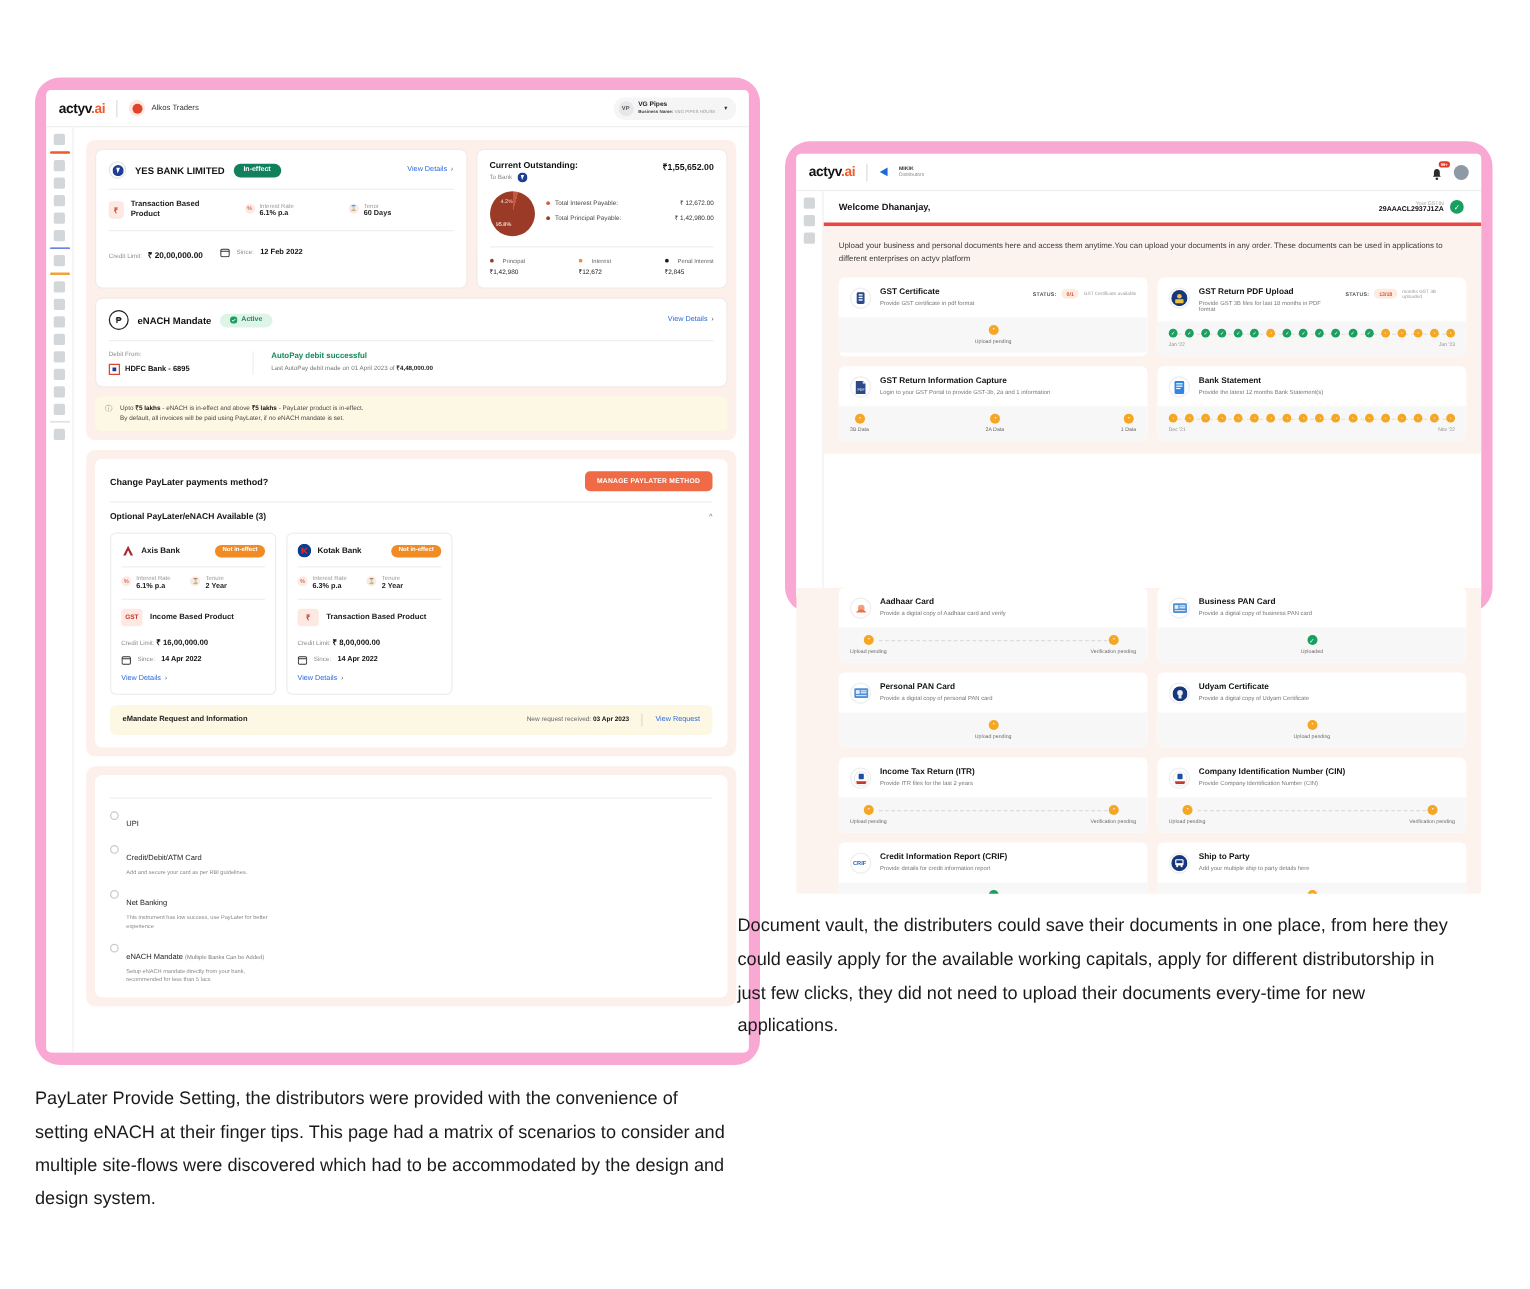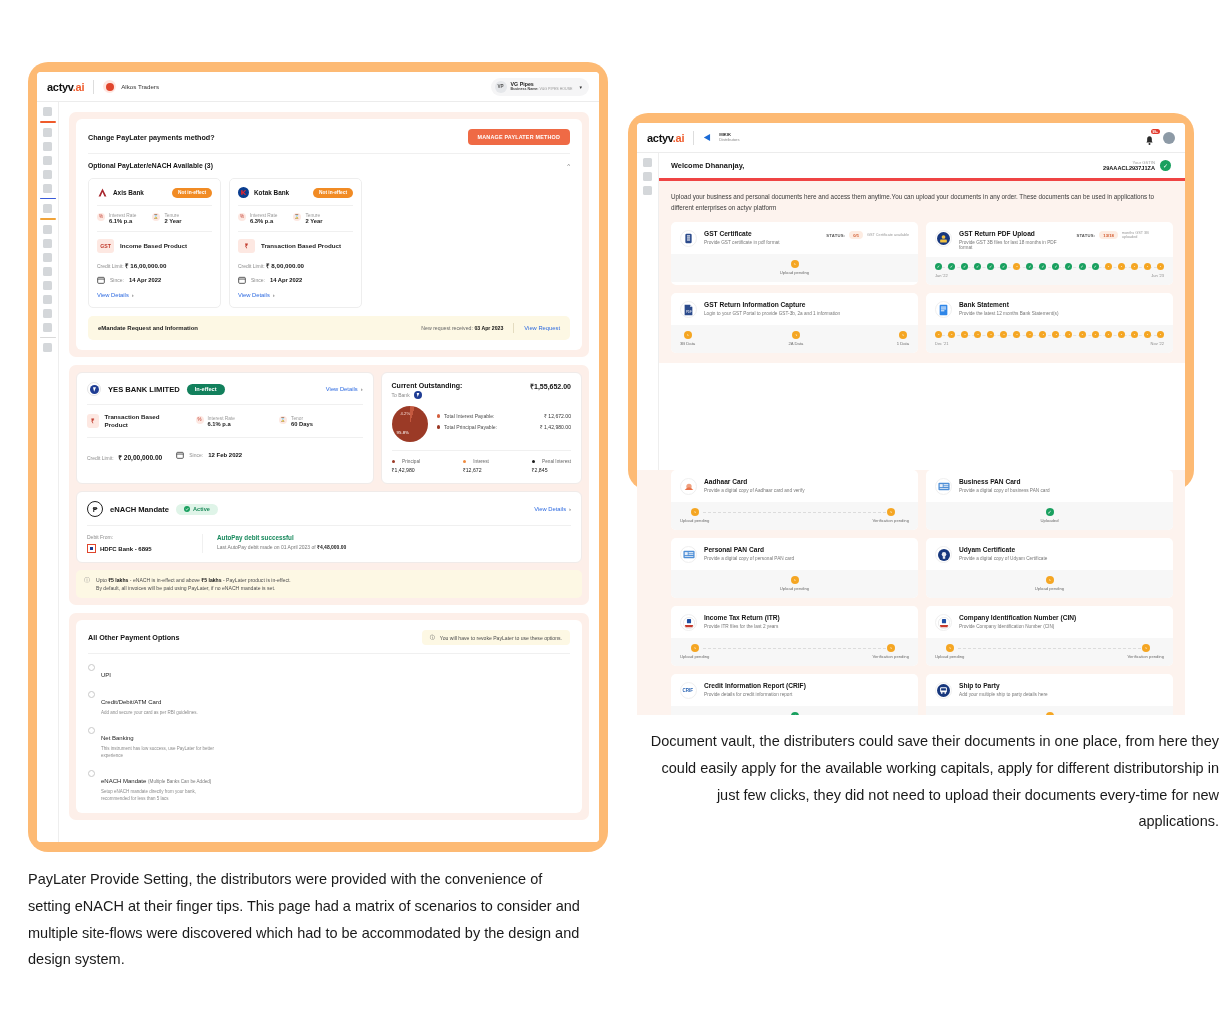--- a/index.html
+++ b/index.html
@@ -6,21 +6,21 @@
   body {
     width:1224px; height:1031px;
     background:#ffffff;
     font-family:"Liberation Sans", sans-serif;
     color:#222;
     position:relative;
     overflow:hidden;
   }
 
   
-  .tablet { position:absolute; background:#fdba74; border-radius:22px; padding:10px 0; }
+  .tablet { position:absolute; background:#f9a8d4; border-radius:22px; padding:10px 0; }
   .tablet-screen { background:#fff; overflow:hidden; height:100%; }
 
   #tablet-left { left:28px; top:62px; width:580px; height:790px; border-radius:20px; }
   #tablet-left .tablet-screen { margin:0 9px; height:770px; border-radius:4px; }
 
   #tablet-right { left:628px; top:113px; width:566px; height:377px; border-radius:20px; }
   #tablet-right .tablet-screen { margin:0 9px; height:357px; border-radius:4px; }
 
   
   #right-page-overflow {
@@ -227,21 +227,21 @@
   .tl-dot { width:7px; height:7px; border-radius:50%; position:relative;
             display:flex; align-items:center; justify-content:center;
             color:#fff; font-size:4px; }
   .tl-dot.g { background:#19a05f; }
   .tl-dot.o { background:#f5a623; }
   .tl-range { display:flex; justify-content:space-between; font-size:4px; color:#8d8d8d; margin-top:3px;}
 
   
   .caption { position:absolute; font-size:14.5px; line-height:1.85; color:#1a1a1a; }
   #caption-left { left:28px; top:866px; width:560px; }
-  #caption-right { left:644px; top:728px; width:575px;text-align:right; }
+  #caption-right { left:590px; top:728px; width:575px; }
   .bell { position:relative; width:11px; height:11px; }
   .bell-badge { position:absolute; top:-3px; right:-5px; background:#e23b2e; color:#fff;
                 font-size:3.2px; border-radius:4px; padding:0.5px 2px; font-weight:bold; }
   .avatar-r { width:12px; height:12px; border-radius:50%; background:#8d9aa6; }
 </style>
 </head>
 <body>
 
 <div class="tablet" id="tablet-left">
   <div class="tablet-screen">
@@ -289,20 +289,172 @@
         <div class="ico"></div>
         <div class="rule grey"></div>
         <div class="ico"></div>
       </div>
 
       <div class="lp-main">
 
         <div class="lp-scroll">
 
           <div class="panel">
+            <div class="row">
+
+              <div class="card bank-card">
+                <div class="bank-top">
+                  <span class="bank-logo">
+                    <svg width="9" height="9" viewBox="0 0 12 12">
+                        <circle cx="6" cy="6" r="6" fill="#1f3d94"></circle>
+                        <path d="M4 3 L8 3 L5.5 9 Z" fill="#fff"></path>
+                      </svg>
+                  </span>
+                  <span class="bank-name">YES BANK LIMITED</span>
+                  <span class="pill green">In-effect</span>
+                  <span class="link"><span>View Details</span><span class="chev">›</span></span>
+                </div>
+                <div class="divider"></div>
+                <div class="row" style="align-items:center">
+                  <div class="prod" style="flex:1">
+                    <span class="sq">₹</span>
+                    <span class="prod-t">Transaction Based Product</span>
+                  </div>
+                  <div class="vdiv"></div>
+                  <div class="kv" style="flex:1">
+                    <span class="kv-ic">%</span>
+                    <span>
+                      <span class="kv-l" style="display:block">Interest Rate</span>
+                      <span class="kv-v" style="display:block">6.1% p.a</span>
+                    </span>
+                  </div>
+                  <div class="kv" style="flex:1">
+                    <span class="kv-ic">⌛</span>
+                    <span>
+                      <span class="kv-l" style="display:block">Tenor</span>
+                      <span class="kv-v" style="display:block">60 Days</span>
+                    </span>
+                  </div>
+                </div>
+                <div class="divider"></div>
+                <div class="foot-line">
+                  <span><span class="fl-l">Credit Limit:</span>
+                  <span class="fl-v">₹ 20,00,000.00</span></span>
+                  <span style="display:flex;align-items:center;gap:5px">
+                    <svg width="8" height="8" viewBox="0 0 12 12">
+                        <rect x="1" y="2" width="10" height="9" rx="1.5" fill="none" stroke="#333" stroke-width="1.2"></rect>
+                        <line x1="1" y1="4.6" x2="11" y2="4.6" stroke="#333" stroke-width="1.2"></line>
+                      </svg>
+                    <span class="fl-l">Since:</span>
+                    <span class="fl-v" style="font-size:6px">12 Feb 2022</span>
+                  </span>
+                </div>
+              </div>
+
+              <div class="card out-card">
+                <div class="out-head">
+                  <div>
+                    <div class="out-t">Current Outstanding:</div>
+                    <div class="out-sub">
+                      <span>To Bank</span>
+                      <svg width="8" height="8" viewBox="0 0 12 12">
+                          <circle cx="6" cy="6" r="6" fill="#1f3d94"></circle>
+                          <path d="M4 3 L8 3 L5.5 9 Z" fill="#fff"></path>
+                        </svg>
+                    </div>
+                  </div>
+                  <div class="out-amt">₹1,55,652.00</div>
+                </div>
+                <div class="pie-wrap">
+                  <div class="pie">
+                    <span class="lab-a">4.2%</span>
+                    <span class="lab-b">95.8%</span>
+                  </div>
+                  <div class="legend-rows">
+                    <div class="lrow">
+                      <span class="ldot" style="background:#d4603f"></span>
+                      <span>Total Interest Payable:</span>
+                      <span class="lval">₹ 12,672.00</span>
+                    </div>
+                    <div class="lrow">
+                      <span class="ldot" style="background:#9b3a26"></span>
+                      <span>Total Principal Payable:</span>
+                      <span class="lval">₹ 1,42,980.00</span>
+                    </div>
+                  </div>
+                </div>
+                <div class="divider"></div>
+                <div class="out-foot">
+                  <div class="of">
+                    <div class="of-t">
+                        <span class="ldot" style="background:#9b3a26"></span>
+                        <span>Principal</span>
+                      </div>
+                    <div class="of-v">₹1,42,980</div>
+                  </div>
+                  <div class="of">
+                    <div class="of-t">
+                        <span class="ldot" style="background:#f08a3e"></span>
+                        <span>Interest</span>
+                      </div>
+                    <div class="of-v">₹12,672</div>
+                  </div>
+                  <div class="of">
+                    <div class="of-t">
+                        <span class="ldot" style="background:#1b1b1b"></span>
+                        <span>Penal Interest</span>
+                      </div>
+                    <div class="of-v">₹2,845</div>
+                  </div>
+                </div>
+              </div>
+            </div>
+
+            <div class="card enach">
+              <div class="bank-top">
+                <span class="circ-logo">₱</span>
+                <span class="bank-name">eNACH Mandate</span>
+                <span class="pill lgreen">
+                  <svg width="6" height="6" viewBox="0 0 12 12">
+                      <circle cx="6" cy="6" r="6" fill="#19a05f"></circle>
+                      <path d="M3.3 6.2 L5.2 8 L8.7 4.2" stroke="#fff" stroke-width="1.5" fill="none"></path>
+                    </svg>
+                  <span>Active</span>
+                </span>
+                <span class="link"><span>View Details</span><span class="chev">›</span></span>
+              </div>
+              <div class="divider"></div>
+              <div class="enach-body">
+                <div style="width:115px">
+                  <div class="debit-l">Debit From:</div>
+                  <div class="debit-v">
+                    <span class="hdfc-mark">
+                        <i></i>
+                      </span>
+                    <span>HDFC Bank - 6895</span>
+                  </div>
+                </div>
+                <div class="vdiv" style="margin:0 14px 0 0"></div>
+                <div>
+                  <div class="ap-ok">AutoPay debit successful</div>
+                  <div class="ap-sub"><span>Last AutoPay debit made on 01 April 2023 of </span><b>₹4,48,000.00</b></div>
+                </div>
+              </div>
+            </div>
+
+            <div class="note">
+              <span class="note-i">ⓘ</span>
+              <span class="note-t">
+                <span>Upto </span><b>₹5 lakhs</b><span> - eNACH is in-effect and above </span><b>₹5 lakhs</b><span> - PayLater product is in-effect.</span><br>
+                <span>By default, all invoices will be paid using PayLater, if no eNACH mandate is set.</span>
+              </span>
+            </div>
+          </div>
+
+          <div class="panel">
             <div class="white-card">
               <div class="wc-head">
                 <span class="wc-t">Change PayLater payments method?</span>
                 <button class="btn-primary">MANAGE PAYLATER METHOD</button>
               </div>
               <div class="divider"></div>
               <div class="wc-head">
                 <span class="sub-t">Optional PayLater/eNACH Available (3)</span>
                 <span class="chev-up">^</span>
               </div>
@@ -406,180 +558,21 @@
                 <span class="em-r">
                   <span class="em-l"><span>New request received:</span>&nbsp;<b>03 Apr 2023</b></span>
                   <span class="em-sep"></span>
                   <span class="link" style="margin:0">View Request</span>
                 </span>
               </div>
             </div>
           </div>
 
           <div class="panel">
-            <div class="row">
-
-              <div class="card bank-card">
-                <div class="bank-top">
-                  <span class="bank-logo">
-                    <svg width="9" height="9" viewBox="0 0 12 12">
-                        <circle cx="6" cy="6" r="6" fill="#1f3d94"></circle>
-                        <path d="M4 3 L8 3 L5.5 9 Z" fill="#fff"></path>
-                      </svg>
-                  </span>
-                  <span class="bank-name">YES BANK LIMITED</span>
-                  <span class="pill green">In-effect</span>
-                  <span class="link"><span>View Details</span><span class="chev">›</span></span>
-                </div>
-                <div class="divider"></div>
-                <div class="row" style="align-items:center">
-                  <div class="prod" style="flex:1">
-                    <span class="sq">₹</span>
-                    <span class="prod-t">Transaction Based Product</span>
-                  </div>
-                  <div class="vdiv"></div>
-                  <div class="kv" style="flex:1">
-                    <span class="kv-ic">%</span>
-                    <span>
-                      <span class="kv-l" style="display:block">Interest Rate</span>
-                      <span class="kv-v" style="display:block">6.1% p.a</span>
-                    </span>
-                  </div>
-                  <div class="kv" style="flex:1">
-                    <span class="kv-ic">⌛</span>
-                    <span>
-                      <span class="kv-l" style="display:block">Tenor</span>
-                      <span class="kv-v" style="display:block">60 Days</span>
-                    </span>
-                  </div>
-                </div>
-                <div class="divider"></div>
-                <div class="foot-line">
-                  <span><span class="fl-l">Credit Limit:</span>
-                  <span class="fl-v">₹ 20,00,000.00</span></span>
-                  <span style="display:flex;align-items:center;gap:5px">
-                    <svg width="8" height="8" viewBox="0 0 12 12">
-                        <rect x="1" y="2" width="10" height="9" rx="1.5" fill="none" stroke="#333" stroke-width="1.2"></rect>
-                        <line x1="1" y1="4.6" x2="11" y2="4.6" stroke="#333" stroke-width="1.2"></line>
-                      </svg>
-                    <span class="fl-l">Since:</span>
-                    <span class="fl-v" style="font-size:6px">12 Feb 2022</span>
-                  </span>
-                </div>
-              </div>
-
-              <div class="card out-card">
-                <div class="out-head">
-                  <div>
-                    <div class="out-t">Current Outstanding:</div>
-                    <div class="out-sub">
-                      <span>To Bank</span>
-                      <svg width="8" height="8" viewBox="0 0 12 12">
-                          <circle cx="6" cy="6" r="6" fill="#1f3d94"></circle>
-                          <path d="M4 3 L8 3 L5.5 9 Z" fill="#fff"></path>
-                        </svg>
-                    </div>
-                  </div>
-                  <div class="out-amt">₹1,55,652.00</div>
-                </div>
-                <div class="pie-wrap">
-                  <div class="pie">
-                    <span class="lab-a">4.2%</span>
-                    <span class="lab-b">95.8%</span>
-                  </div>
-                  <div class="legend-rows">
-                    <div class="lrow">
-                      <span class="ldot" style="background:#d4603f"></span>
-                      <span>Total Interest Payable:</span>
-                      <span class="lval">₹ 12,672.00</span>
-                    </div>
-                    <div class="lrow">
-                      <span class="ldot" style="background:#9b3a26"></span>
-                      <span>Total Principal Payable:</span>
-                      <span class="lval">₹ 1,42,980.00</span>
-                    </div>
-                  </div>
-                </div>
-                <div class="divider"></div>
-                <div class="out-foot">
-                  <div class="of">
-                    <div class="of-t">
-                        <span class="ldot" style="background:#9b3a26"></span>
-                        <span>Principal</span>
-                      </div>
-                    <div class="of-v">₹1,42,980</div>
-                  </div>
-                  <div class="of">
-                    <div class="of-t">
-                        <span class="ldot" style="background:#f08a3e"></span>
-                        <span>Interest</span>
-                      </div>
-                    <div class="of-v">₹12,672</div>
-                  </div>
-                  <div class="of">
-                    <div class="of-t">
-                        <span class="ldot" style="background:#1b1b1b"></span>
-                        <span>Penal Interest</span>
-                      </div>
-                    <div class="of-v">₹2,845</div>
-                  </div>
-                </div>
-              </div>
-            </div>
-
-            <div class="card enach">
-              <div class="bank-top">
-                <span class="circ-logo">₱</span>
-                <span class="bank-name">eNACH Mandate</span>
-                <span class="pill lgreen">
-                  <svg width="6" height="6" viewBox="0 0 12 12">
-                      <circle cx="6" cy="6" r="6" fill="#19a05f"></circle>
-                      <path d="M3.3 6.2 L5.2 8 L8.7 4.2" stroke="#fff" stroke-width="1.5" fill="none"></path>
-                    </svg>
-                  <span>Active</span>
-                </span>
-                <span class="link"><span>View Details</span><span class="chev">›</span></span>
-              </div>
-              <div class="divider"></div>
-              <div class="enach-body">
-                <div style="width:115px">
-                  <div class="debit-l">Debit From:</div>
-                  <div class="debit-v">
-                    <span class="hdfc-mark">
-                        <i></i>
-                      </span>
-                    <span>HDFC Bank - 6895</span>
-                  </div>
-                </div>
-                <div class="vdiv" style="margin:0 14px 0 0"></div>
-                <div>
-                  <div class="ap-ok">AutoPay debit successful</div>
-                  <div class="ap-sub"><span>Last AutoPay debit made on 01 April 2023 of </span><b>₹4,48,000.00</b></div>
-                </div>
-              </div>
-            </div>
-
-            <div class="note">
-              <span class="note-i">ⓘ</span>
-              <span class="note-t">
-                <span>Upto </span><b>₹5 lakhs</b><span> - eNACH is in-effect and above </span><b>₹5 lakhs</b><span> - PayLater product is in-effect.</span><br>
-                <span>By default, all invoices will be paid using PayLater, if no eNACH mandate is set.</span>
-              </span>
-            </div>
-          </div>
-
-          <div class="panel">
             <div class="white-card">
-              <div class="opt-head">
-                <span class="wc-t">All Other Payment Options</span>
-                <span class="warn">
-                  <span>ⓘ</span>
-                  <span>You will have to revoke PayLater to use these options.</span>
-                </span>
-              </div>
               <div class="divider"></div>
 
               <div class="radio-row">
                 <span class="radio"></span>
                 <span><span class="r-t">UPI</span></span>
               </div>
               <div class="radio-row">
                 <span class="radio"></span>
                 <span><span class="r-t">Credit/Debit/ATM Card</span>
                 <span class="r-s" style="display:block">Add and secure your card as per RBI guidelines.</span></span>

